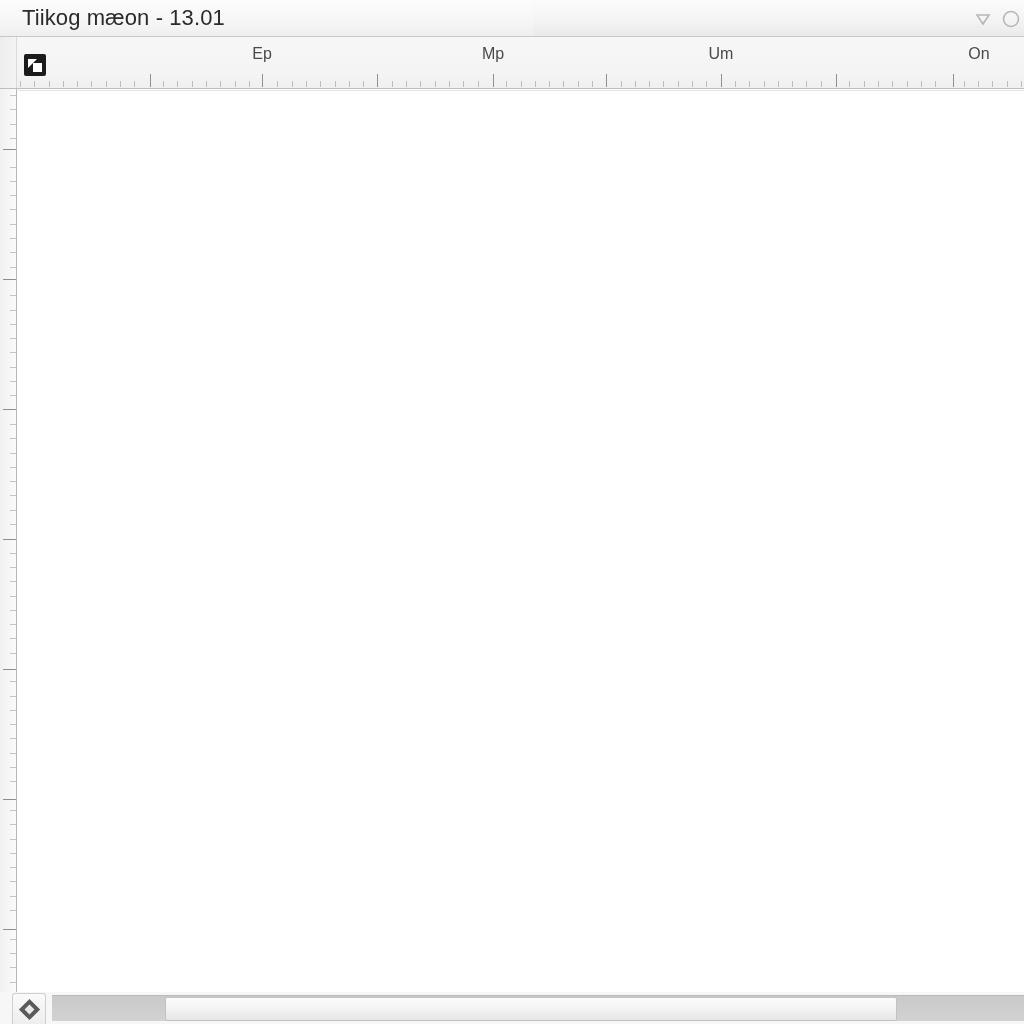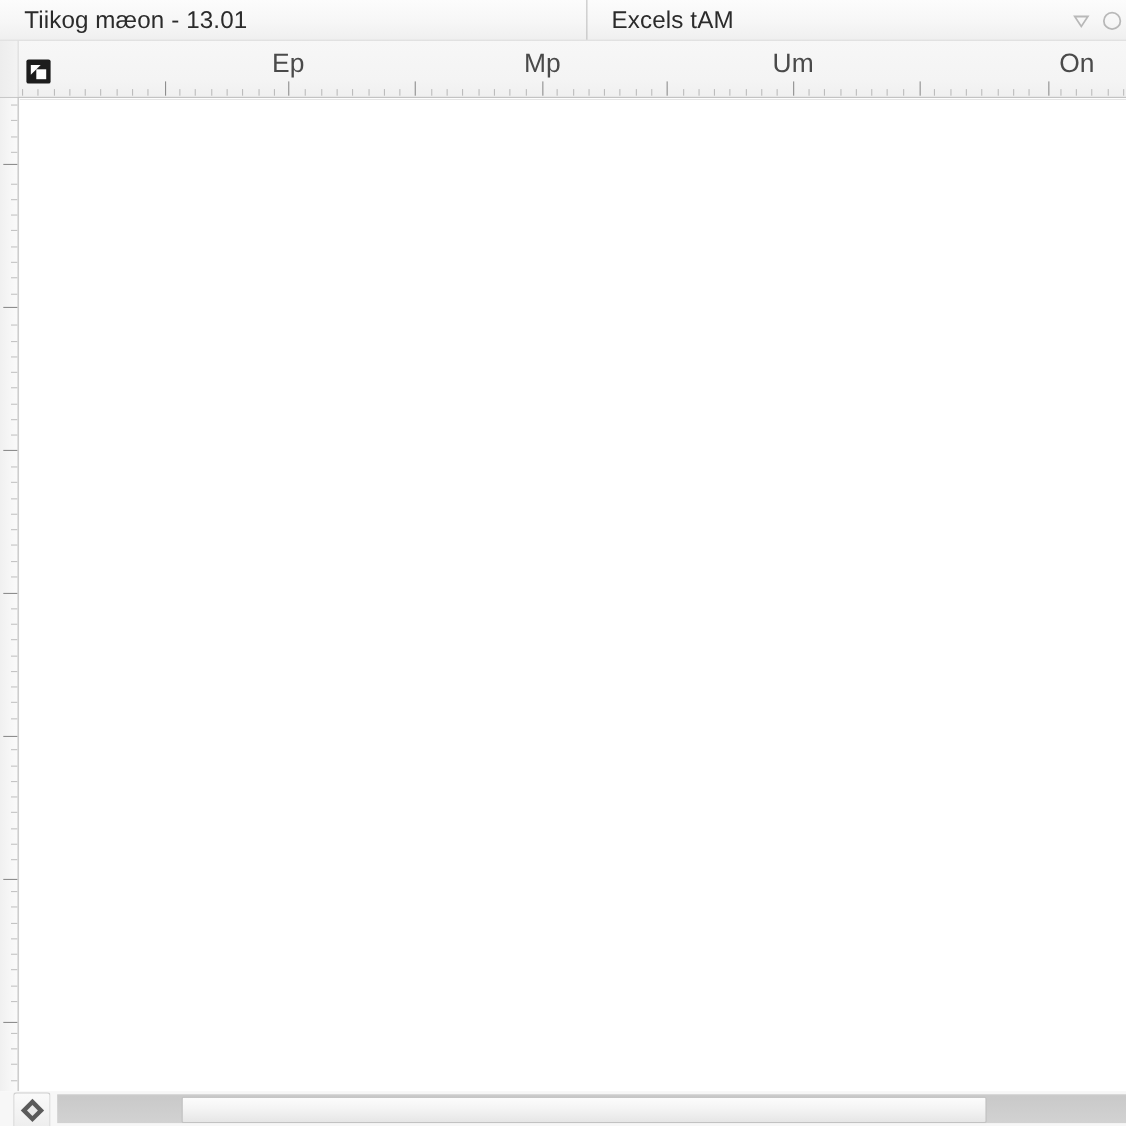--- a/index.html
+++ b/index.html
@@ -110,21 +110,21 @@
     left: 4px; top: 5px;
     width: 0; height: 0;
     border-left: 9px solid #ffffff;
     border-bottom: 9px solid transparent;
   }
 
   .hr-label {
     position: absolute;
     top: 9px;
     transform: translateX(-50%);
-    font-size: 24px;
+    font-size: 16px;
     color: #4a4a4a;
     line-height: 1;
     white-space: nowrap;
   }
 
   .hr-tick-major {
     position: absolute;
     bottom: 1px;
     width: 1px;
     height: 13px;
@@ -245,23 +245,20 @@
 <body>
 
 <div id="app">
 
   <div class="tabbar">
 
     <div class="tab tab-1">
       <span class="tab-label">Tiikog mæon - 13.01</span>
     </div>
 
-    <div class="tab tab-2">
-      <span class="tab-label">Excels tAM</span>
-    </div>
 
     <div class="tab-right-icons">
       <span class="tb-icon">
         <svg width="20" height="20" viewBox="0 0 20 20" aria-hidden="true">
           <path d="M4 6 L16 6 L10 15 Z" fill="none" stroke="#6d6d6d" stroke-width="1.6"></path>
         </svg>
       </span>
       <span class="tb-icon">
         <svg width="20" height="20" viewBox="0 0 20 20" aria-hidden="true">
           <circle cx="10" cy="10" r="7.5" fill="none" stroke="#6d6d6d" stroke-width="1.6"></circle>

